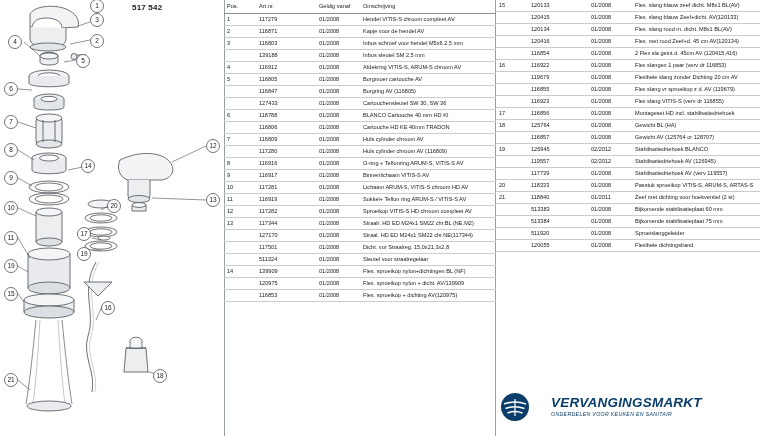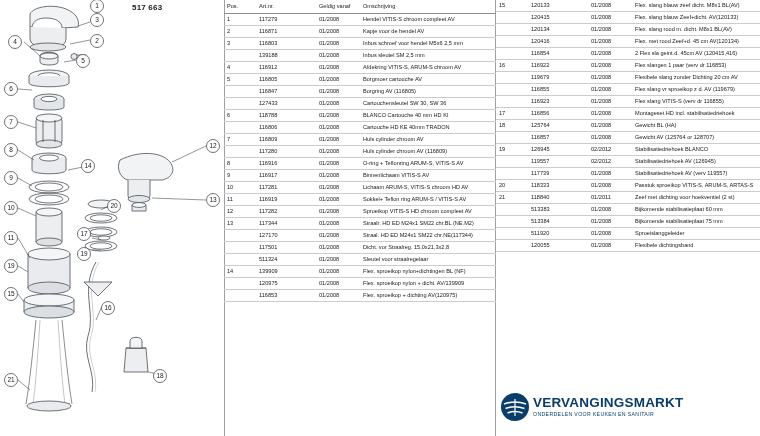--- a/index.html
+++ b/index.html
@@ -62,21 +62,21 @@
   .c-art { width:54px; }
   .c-gel { width:38px; }
   .c-oms { width:auto; }
 
   td.c-pos { text-align:center; }
 
   
   .logo {
     position:absolute; left:500px; top:384px;
     width:250px; height:46px;
-    display:flex; align-items:center; gap:3px;
+    display:flex; align-items:center; gap:21px;font-style:italic;
   }
   .logo .mark {
     width:30px; height:30px; flex:0 0 30px;
   }
   .logo .txt { line-height:1.05; }
   .logo .txt .t1 {
     font-size:13.5px; font-weight:bold; color:#0b3d6b; letter-spacing:0.2px;
   }
   .logo .txt .t2 {
     font-size:5.2px; color:#0b3d6b; letter-spacing:0.35px; margin-top:2px;
@@ -236,21 +236,21 @@
         <circle cx="108" cy="308" r="6.5" fill="#ffffff" stroke="#4a4f55" stroke-width="0.8"></circle>
         <text class="callout-num" x="108" y="310.4" text-anchor="middle">16</text>
         <circle cx="160" cy="376" r="6.5" fill="#ffffff" stroke="#4a4f55" stroke-width="0.8"></circle>
         <text class="callout-num" x="160" y="378.4" text-anchor="middle">18</text>
         <circle cx="97" cy="6" r="6.5" fill="#ffffff" stroke="#4a4f55" stroke-width="0.8"></circle>
         <text class="callout-num" x="97" y="8.4" text-anchor="middle">1</text>
       </g>
     </svg>
   </div>
 
-  <div class="partno">517 663</div>
+  <div class="partno">517 542</div>
 
   <div class="vline"></div>
 
   <div class="tbl-wrap col-a">
     <table class="parts">
       <thead>
         <tr>
           <th class="c-pos">Pos.</th>
           <th class="c-art">Art.nr.</th>
           <th class="c-gel">Geldig vanaf</th>

